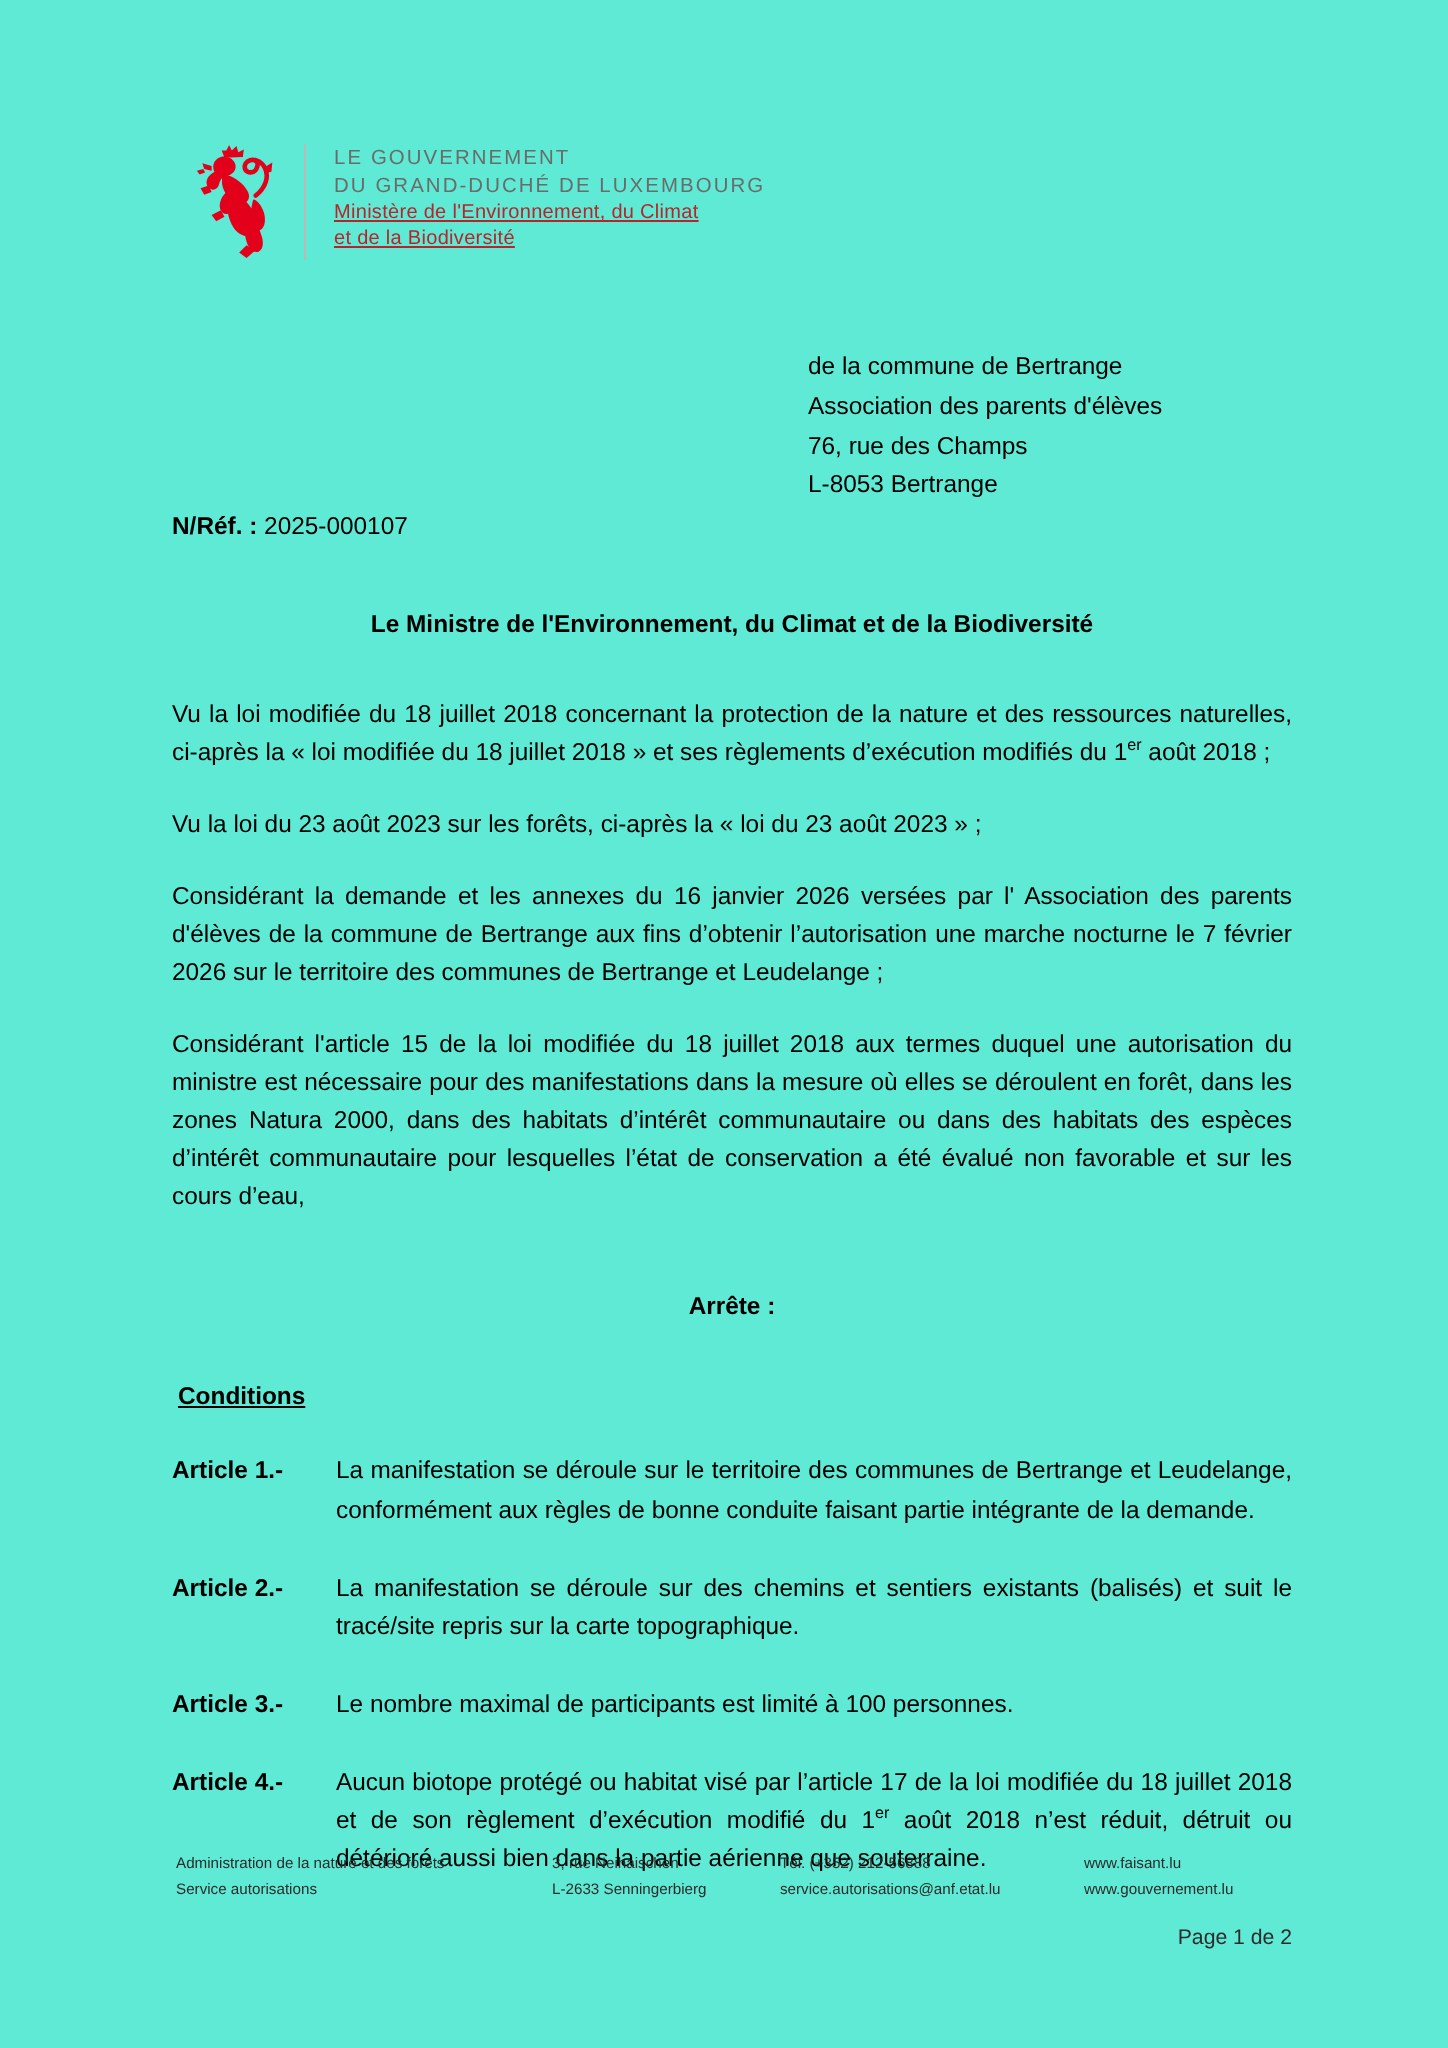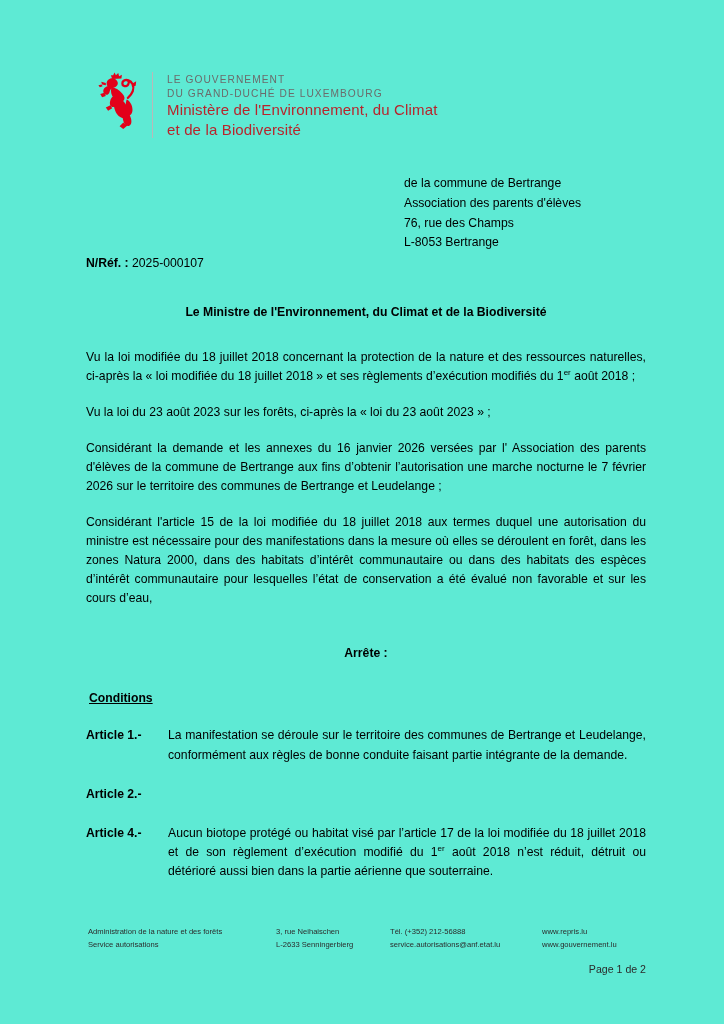--- a/index.html
+++ b/index.html
@@ -44,24 +44,25 @@
     padding-top: 3px;
     line-height: 1.33;
   }
   .gov-line {
     font-size: 10.2px;
     letter-spacing: 1.05px;
     color: #6b6b6b;
     white-space: nowrap;
   }
   .min-line {
-    font-size: 15px;
+    font-size: 10px;
     color: #b8242c;
     letter-spacing: 0.15px;
     white-space: nowrap;
+    text-decoration: underline;
   }
 
   
   .recipient {
     position: absolute;
     left: 404px;
     top: 174px;
     font-size: 12.2px;
     line-height: 1.62;
   }
@@ -236,22 +237,27 @@
 
     <p class="conditions-heading">Conditions</p>
 
     <div class="article spaced">
       <div class="article-label">Article 1.-</div>
       <div class="article-text">La manifestation se déroule sur le territoire des communes de Bertrange et Leudelange, conformément aux règles de bonne conduite faisant partie intégrante de la demande.</div>
     </div>
 
     <div class="article spaced">
       <div class="article-label">Article 2.-</div>
-    </div>
-
+      <div class="article-text">La manifestation se déroule sur des chemins et sentiers existants (balisés) et suit le tracé/site repris sur la carte topographique.</div>
+    </div>
+
+    <div class="article spaced">
+      <div class="article-label">Article 3.-</div>
+      <div class="article-text">Le nombre maximal de participants est limité à 100 personnes.</div>
+    </div>
 
     <div class="article">
       <div class="article-label">Article 4.-</div>
       <div class="article-text">
         <span>Aucun biotope protégé ou habitat visé par l’article 17 de la loi modifiée du 18 juillet 2018 et de son règlement d’exécution modifié du 1</span><sup class="er">er</sup><span> août 2018 n’est réduit, détruit ou détérioré aussi bien dans la partie aérienne que souterraine.</span>
       </div>
     </div>
 
   </div>
 
@@ -262,20 +268,20 @@
     </div>
     <div class="footer-col c2">
       <div>3, rue Neihaischen</div>
       <div>L-2633 Senningerbierg</div>
     </div>
     <div class="footer-col c3">
       <div>Tél. (+352) 212-56888</div>
       <div>service.autorisations@anf.etat.lu</div>
     </div>
     <div class="footer-col c4">
-      <div>www.repris.lu</div>
+      <div>www.faisant.lu</div>
       <div>www.gouvernement.lu</div>
     </div>
   </div>
 
   <div class="page-number">Page 1 de 2</div>
 
 </div>
 
 </body></html>

